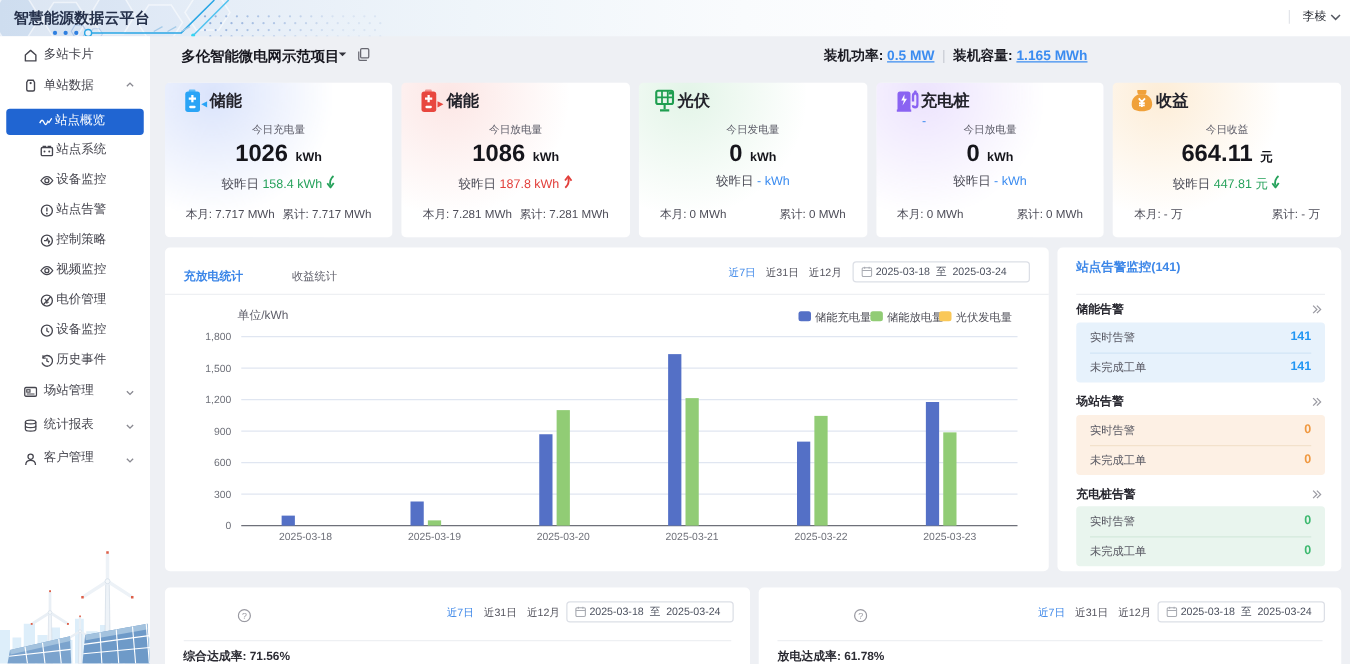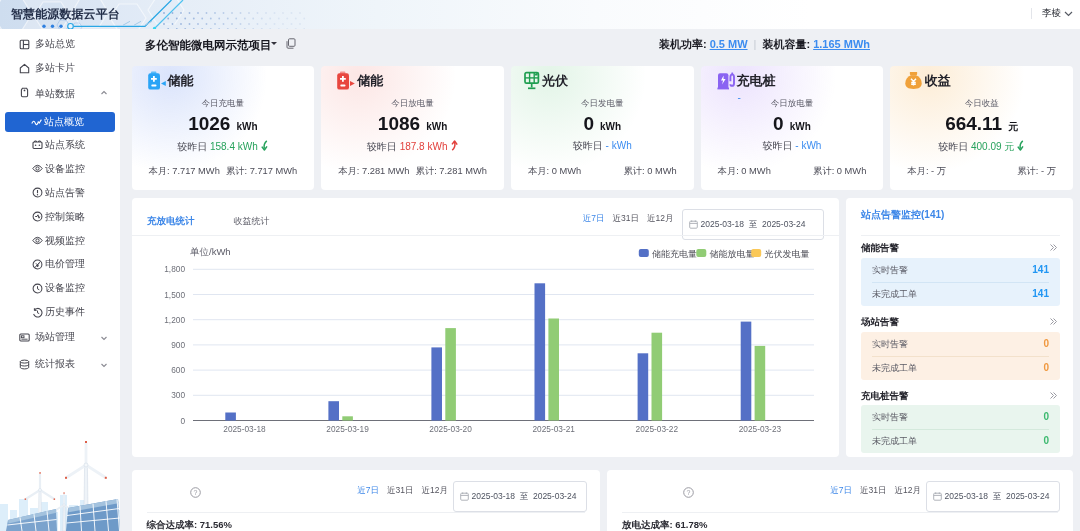--- a/index.html
+++ b/index.html
@@ -46,21 +46,21 @@
 #midrow { position:absolute; left:11.5px; top:169px; width:941.5px; height:259px; }
 #chartcard { position:absolute; left:0; top:0; width:707px; height:259px; background:#fff; border-radius:4px; }
 #alarmcard { position:absolute; left:714.5px; top:0; width:227px; height:259px; background:#fff; border-radius:4px; }
 .tabs { position:absolute; left:15.5px; top:17px; font-size:9.5px; line-height:12px; }
 .tabs .on { color:#3d87e8; font-weight:bold; margin-right:11px; }
 .tabs .off { color:#5f5f6a; font-size:9px;margin-left:28px; }
 .hdiv { position:absolute; left:0; top:37px; width:100%; height:1px; background:#eef0f3; }
 .filters { position:absolute; top:15px; font-size:8.5px; line-height:11px; color:#55555f; }
 .filters .on { color:#3d87e8; }
 .filters span { margin-left:8px; }
-.dbox { position:absolute; top:11px; width:142px; height:31px; background:#fff; border:1px solid #dcdfe6; border-radius:3px; font-size:8.5px; color:#4e5360; display:flex; align-items:center; }
+.dbox { position:absolute; top:11px; width:142px; height:17px; background:#fff; border:1px solid #dcdfe6; border-radius:3px; font-size:8.5px; color:#4e5360; display:flex; align-items:center; }
 .dbox svg { margin:0 3px 0 5.5px; }
 #alarmcard .atitle { position:absolute; left:15px; top:11px; font-size:10px; line-height:11px; font-weight:bold; color:#3d87e8; }
 #alarmcard .adiv { position:absolute; left:15px; right:13px; top:37px; height:1px; background:#eef0f3; }
 .asec { position:absolute; left:15px; right:13px; }
 .asec .ah { font-size:9.5px; line-height:11px; font-weight:bold; color:#27272f; }
 .asec .arr { position:absolute; right:2px; top:1px; }
 .abox { position:absolute; left:0; right:0; top:15.5px; height:48px; border-radius:3px; font-size:9px; }
 .abox .r { position:absolute; left:11px; right:11px; height:24px; line-height:24px; color:#5a5a64; }
 .abox .r .n { float:right; font-weight:bold; font-size:10px; }
 .abox .r2 { top:24px; }
@@ -170,28 +170,20 @@
   </svg>
   <div class="brand">智慧能源数据云平台</div>
   <div class="user"><span class="sep"></span>李棱<svg width="9" height="6" viewBox="0 0 9 6">
         <polyline points="1,1 4.5,4.5 8,1" fill="none" stroke="#565a63" stroke-width="1.2"></polyline>
       </svg></div>
 </div>
 <div id="sidebar">
   <div id="menu" style="padding-top:3px;">
     <div class="mi l1" style="height:24.3px;line-height:24.3px;">
         <svg class="ic" width="11" height="11" viewBox="0 0 11 11">
-          <rect x="1.2" y="1.2" width="8.6" height="8.6" rx="1" fill="none" stroke="#45454e" stroke-width="1.1"></rect>
-          <line x1="4.4" y1="1.2" x2="4.4" y2="9.8" stroke="#45454e" stroke-width="1.1"></line>
-          <line x1="4.4" y1="5.5" x2="9.8" y2="5.5" stroke="#45454e" stroke-width="1.1"></line>
-        </svg>
-        <span class="tx">多站总览</span>
-      </div>
-    <div class="mi l1" style="height:24.3px;line-height:24.3px;">
-        <svg class="ic" width="11" height="11" viewBox="0 0 11 11">
           <path d="M1.3 5 L5.5 1.3 L9.7 5 V9.7 H1.3 Z" fill="none" stroke="#45454e" stroke-width="1.1" stroke-linejoin="round"></path>
         </svg>
         <span class="tx">多站卡片</span>
       </div>
     <div class="mi l1" style="height:25.7px;line-height:25.7px;">
         <svg class="ic" width="11" height="11" viewBox="0 0 11 11">
           <path d="M3.4 1.2 H7.6 L8.6 3 V8.6 Q8.6 9.8 7.4 9.8 H3.6 Q2.4 9.8 2.4 8.6 V3 Z" fill="none" stroke="#45454e" stroke-width="1.1"></path>
           <circle cx="5.5" cy="3.4" r="0.9" fill="#45454e"></circle>
         </svg>
         <span class="tx">单站数据</span>
@@ -277,20 +269,30 @@
           <polyline points="1.5,3 4,5.5 6.5,3" fill="none" stroke="#8a8a92" stroke-width="1.1"></polyline>
         </svg>
       </div>
     <div class="mi l1" style="height:26.8px;line-height:26.8px;">
         <svg class="ic" width="11" height="11" viewBox="0 0 11 11" style="top:8px;">
           <ellipse cx="5.5" cy="2.6" rx="4.2" ry="1.5" fill="none" stroke="#45454e" stroke-width="1"></ellipse>
           <path d="M1.3 2.6 V8.4 C1.3 9.2 3.2 9.9 5.5 9.9 C7.8 9.9 9.7 9.2 9.7 8.4 V2.6" fill="none" stroke="#45454e" stroke-width="1"></path>
           <path d="M1.3 5.5 C1.3 6.3 3.2 7 5.5 7 C7.8 7 9.7 6.3 9.7 5.5" fill="none" stroke="#45454e" stroke-width="1"></path>
         </svg>
         <span class="tx">统计报表</span>
+        <svg class="car" width="8" height="8" viewBox="0 0 8 8" style="top:10px;">
+          <polyline points="1.5,3 4,5.5 6.5,3" fill="none" stroke="#8a8a92" stroke-width="1.1"></polyline>
+        </svg>
+      </div>
+    <div class="mi l1" style="height:26.8px;line-height:26.8px;">
+        <svg class="ic" width="11" height="11" viewBox="0 0 11 11" style="top:8px;">
+          <circle cx="5.5" cy="3.4" r="2.1" fill="none" stroke="#45454e" stroke-width="1.05"></circle>
+          <path d="M1.6 9.9 C1.6 7.5 3.3 6.3 5.5 6.3 C7.7 6.3 9.4 7.5 9.4 9.9" fill="none" stroke="#45454e" stroke-width="1.05"></path>
+        </svg>
+        <span class="tx">客户管理</span>
         <svg class="car" width="8" height="8" viewBox="0 0 8 8" style="top:10px;">
           <polyline points="1.5,3 4,5.5 6.5,3" fill="none" stroke="#8a8a92" stroke-width="1.1"></polyline>
         </svg>
       </div>
   </div>
   <svg id="sideart" width="120" height="135" viewBox="0 0 120 135">
     <g fill="#ddeefa">
       <rect x="0" y="108" width="8" height="27"></rect>
         <rect x="10" y="114" width="7" height="21"></rect>
         <rect x="19" y="103" width="9" height="32"></rect>
@@ -448,21 +450,21 @@
       <div class="hd">
           <svg width="18" height="19" viewBox="0 0 18 19" style="margin-left:1.5px;">
             <path d="M4.9 0.9 Q4.5 4.1 6.2 4.5 L10.8 4.5 Q12.5 4.1 12.1 0.9 Z" fill="#f0a13a"></path>
             <path d="M6 4.3 H11 C14.8 5.8 16.7 8.6 16.7 12.3 C16.7 16.3 13.9 17.9 8.5 17.9 C3.1 17.9 0.3 16.3 0.3 12.3 C0.3 8.6 2.2 5.8 6 4.3 Z" fill="#f0a13a"></path>
             <path d="M6 7.7 L8.5 10.5 L11 7.7 M8.5 10.5 V14.6 M6.2 11.5 H10.8 M6.2 13.3 H10.8" stroke="#fff" stroke-width="1.4" fill="none"></path>
           </svg>
           <span class="ttl">收益</span>
         </div>
       <div class="lbl">今日收益</div>
       <div class="big">664.11<span class="un">元</span></div>
-      <div class="cmp">较昨日 <span class="gr">400.09 元</span> <svg width="8" height="11" viewBox="0 0 8 11" style="vertical-align:-1px;">
+      <div class="cmp">较昨日 <span class="gr">447.81 元</span> <svg width="8" height="11" viewBox="0 0 8 11" style="vertical-align:-1px;">
             <path d="M5.8 0.8 C3.6 2.6 2.6 5.2 3.3 8.6" fill="none" stroke="#27a25c" stroke-width="1.5"></path>
             <path d="M0.8 6.6 L3.4 10 L6 6.4" fill="none" stroke="#27a25c" stroke-width="1.5" stroke-linejoin="round"></path>
           </svg></div>
       <div class="bot">
           <span>本月: - 万</span>
           <span>累计: - 万</span>
         </div>
     </div>
   </div>
   <div id="midrow">

